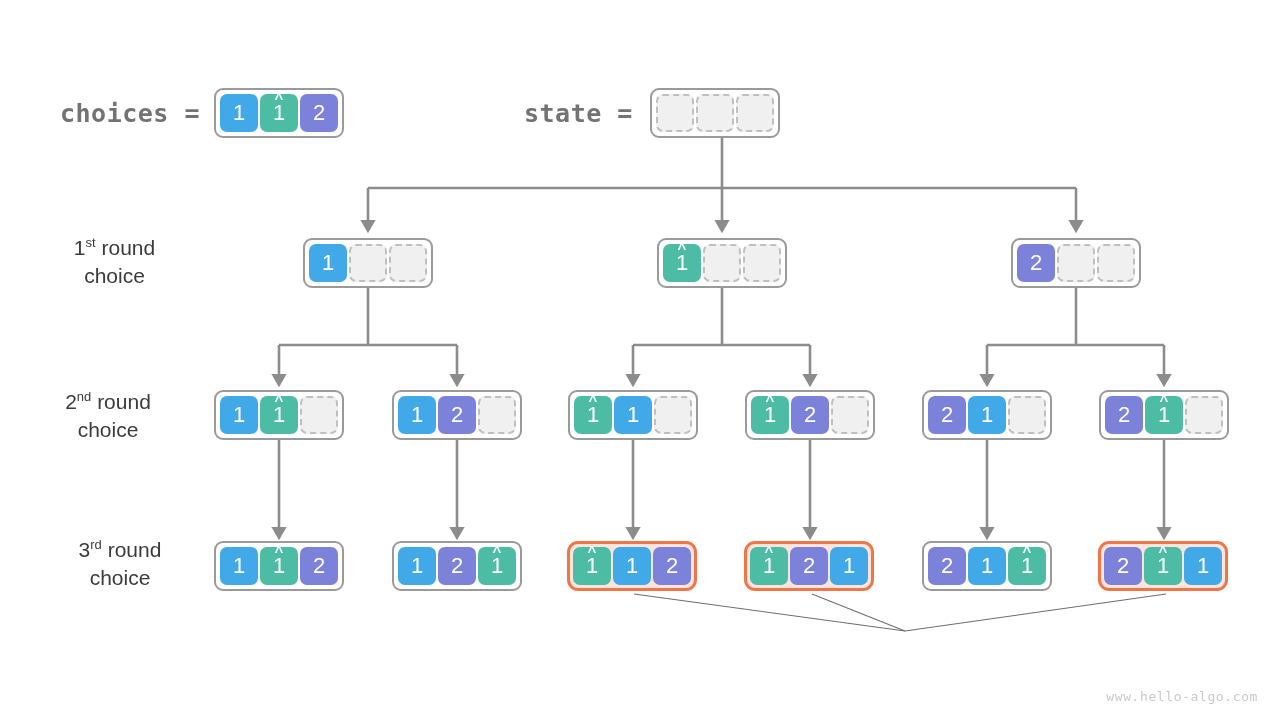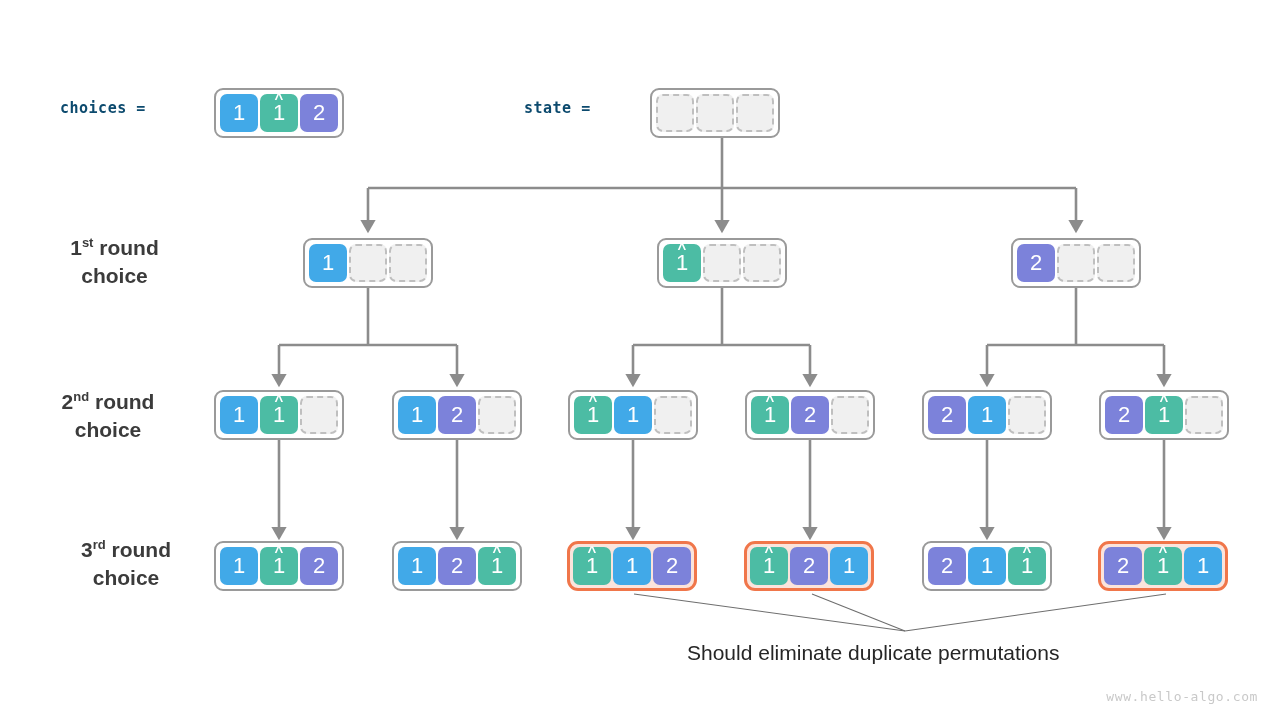--- a/index.html
+++ b/index.html
@@ -7,29 +7,28 @@
     width:1280px;height:720px;background:#ffffff;position:relative;overflow:hidden;
     font-family:"Liberation Sans", sans-serif;
   }
   #canvas{position:absolute;inset:0;}
   svg.wires{position:absolute;left:0;top:0;width:1280px;height:720px;pointer-events:none;}
 
   
   .mono-label{
     position:absolute;
     font-family:"DejaVu Sans Mono","Liberation Mono",monospace;
-    font-weight:700;font-size:15px;color:#0c4a6e;letter-spacing:.5px;
+    font-weight:700;font-size:25px;color:#737373;letter-spacing:.5px;
     white-space:nowrap;
   }
   .round-label{
     position:absolute;
     font-family:"Liberation Sans", sans-serif;
     font-size:21px;color:#3b3b3b;line-height:1.35;text-align:center;
     white-space:nowrap;
-    font-weight:bold;
   }
   .round-label sup{font-size:13px;vertical-align:super;}
 
   
   .arr{
     position:absolute;
     display:flex;align-items:center;
     border:2px solid #9a9a9a;border-radius:9px;
     background:#ffffff;
     padding:4px;gap:2px;
@@ -145,21 +144,21 @@
   <div class="round-label" style="left:62px;top:234px;width:105px;">
     <span><span>1</span><sup>st</sup><span> round</span></span><br>
     <span>choice</span>
   </div>
 
   <div class="round-label" style="left:52px;top:388px;width:112px;">
     <span><span>2</span><sup>nd</sup><span> round</span></span><br>
     <span>choice</span>
   </div>
 
-  <div class="round-label" style="left:70px;top:536px;width:112px;">
+  <div class="round-label" style="left:64px;top:536px;width:112px;">
     <span><span>3</span><sup>rd</sup><span> round</span></span><br>
     <span>choice</span>
   </div>
 
   <div id="nodes-layer">
       <div class="arr" style="left: 303px; top: 238px;">
         <div class="cell blue">
           <span class="glyph">1</span>
         </div>
         <div class="cell empty"></div>
@@ -294,16 +293,15 @@
         </div>
         <div class="cell teal">
           <span class="glyph">1<span class="hat">^</span></span>
         </div>
         <div class="cell blue">
           <span class="glyph">1</span>
         </div>
       </div>
     </div>
 
-  <div class="caption" style="left:687px;top:641px;">Should eliminate duplicate permutations</div>
 
   <div class="watermark">www.hello-algo.com</div>
 </div>
 
 </body></html>

